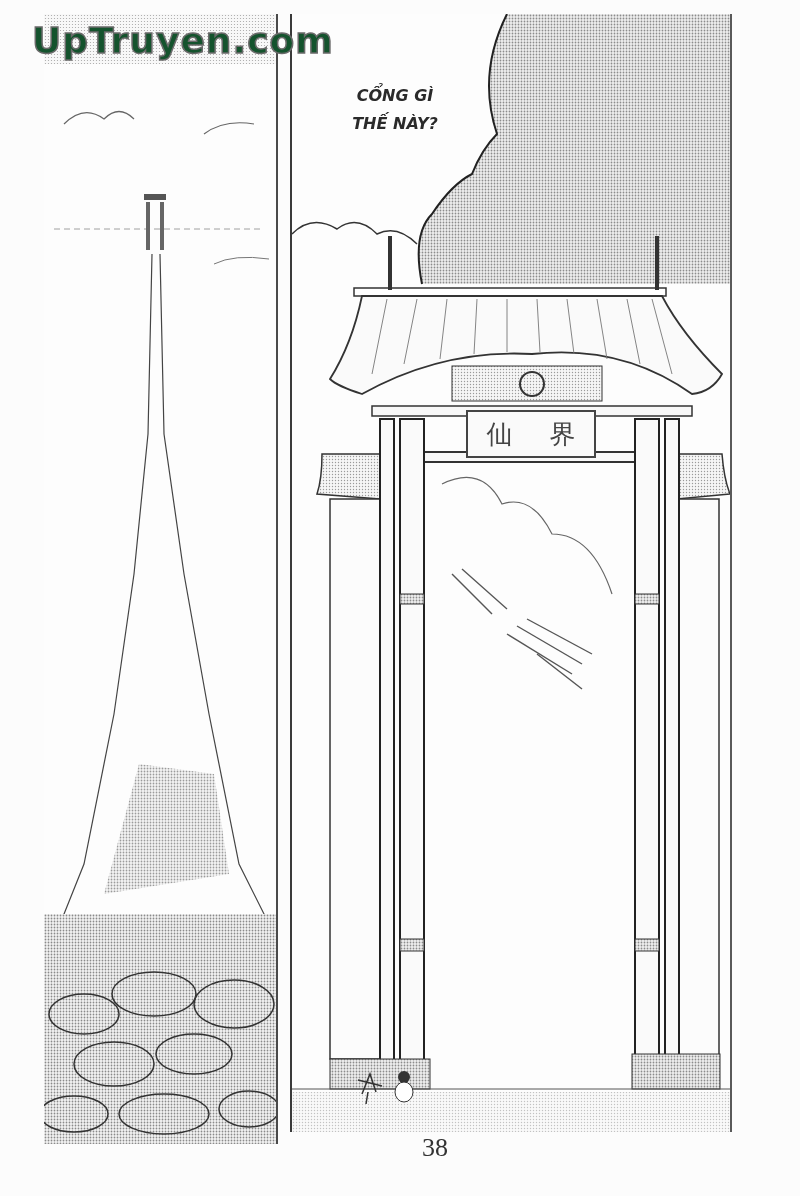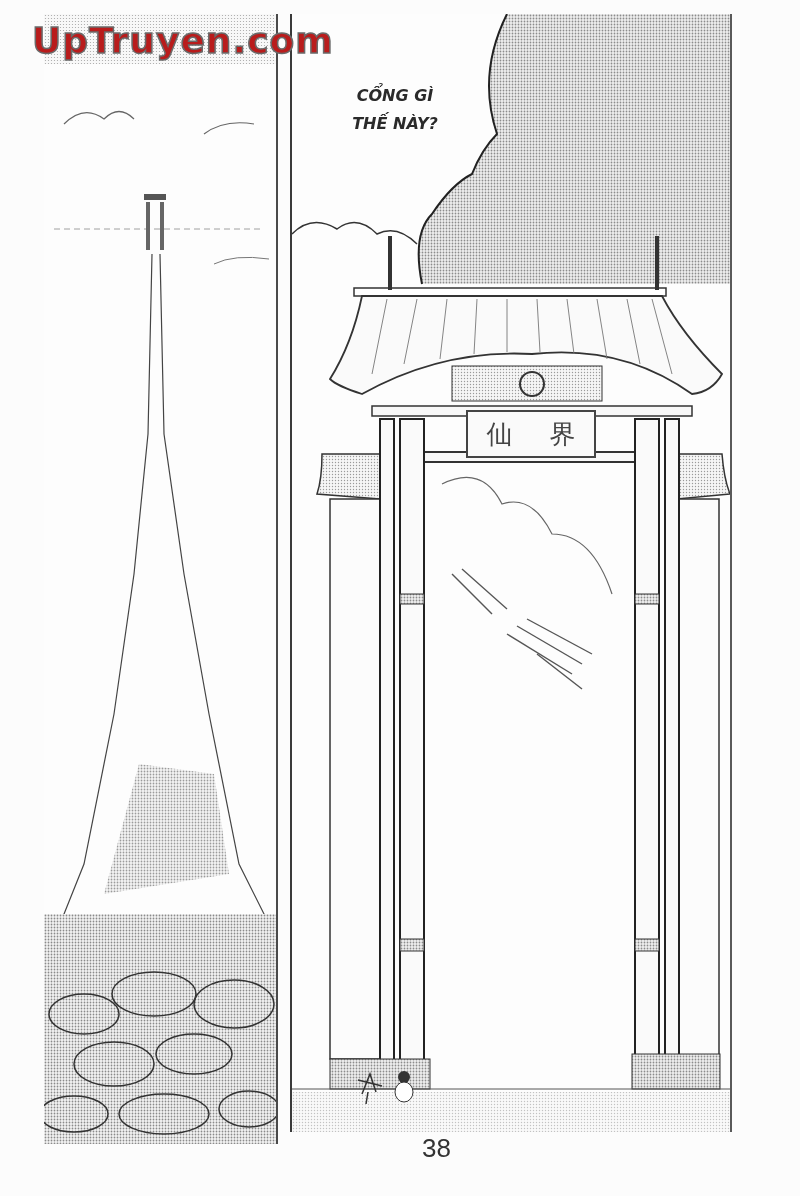--- a/index.html
+++ b/index.html
@@ -2,25 +2,25 @@
 <html><head>
 <meta charset="utf-8">
 <style>
   html, body { margin:0; padding:0; background:#fbfbfb; }
   body { width:800px; height:1196px; position:relative; overflow:hidden; font-family:"Liberation Sans", sans-serif; }
   .page { position:absolute; inset:0; background:#fcfcfc; }
   .panel { position:absolute; overflow:hidden; background:#fdfdfd; }
   .panel-left { left:44px; top:14px; width:232px; height:1130px; border-right:2px solid #4a4a4a; }
   .panel-right { left:290px; top:14px; width:438px; height:1118px; border-left:2px solid #3a3a3a; border-right:2px solid #5a5a5a; }
   .watermark { position:absolute; left:32px; top:20px; font-size:36px; font-weight:bold; letter-spacing:1px;
-    color:#b91c1c; -webkit-text-stroke:1.5px #6a6a6a; font-family:"DejaVu Sans", sans-serif; z-index:20; }
+    color:#14532d; -webkit-text-stroke:1.5px #6a6a6a; font-family:"DejaVu Sans", sans-serif; z-index:20; }
   .bubble-text { position:absolute; left:330px; top:82px; width:130px; text-align:center; font-weight:bold; font-style:italic;
     font-size:16px; line-height:28px; color:#2a2a2a; font-family:"DejaVu Sans", sans-serif; z-index:15; }
   .bubble-text div { display:block; }
-  .page-number { position:absolute; left:422px; top:1133px; font-size:26px; color:#333; font-family:Liberation Sans, sans-serif; z-index:15;text-align:center; }
+  .page-number { position:absolute; left:422px; top:1133px; font-size:26px; color:#333; font-family:Liberation Serif, serif; z-index:15;text-align:center; }
   .plaque { position:absolute; left:466px; top:410px; width:126px; height:44px; border:2px solid #444; background:#fafafa;
     display:flex; justify-content:space-around; align-items:center; font-size:26px; color:#444; font-family:"DejaVu Serif", serif; z-index:6;}
   svg { position:absolute; left:0; top:0; }
 </style>
 </head>
 <body>
 
 <div class="page">
 
   <div class="watermark">UpTruyen.com</div>

